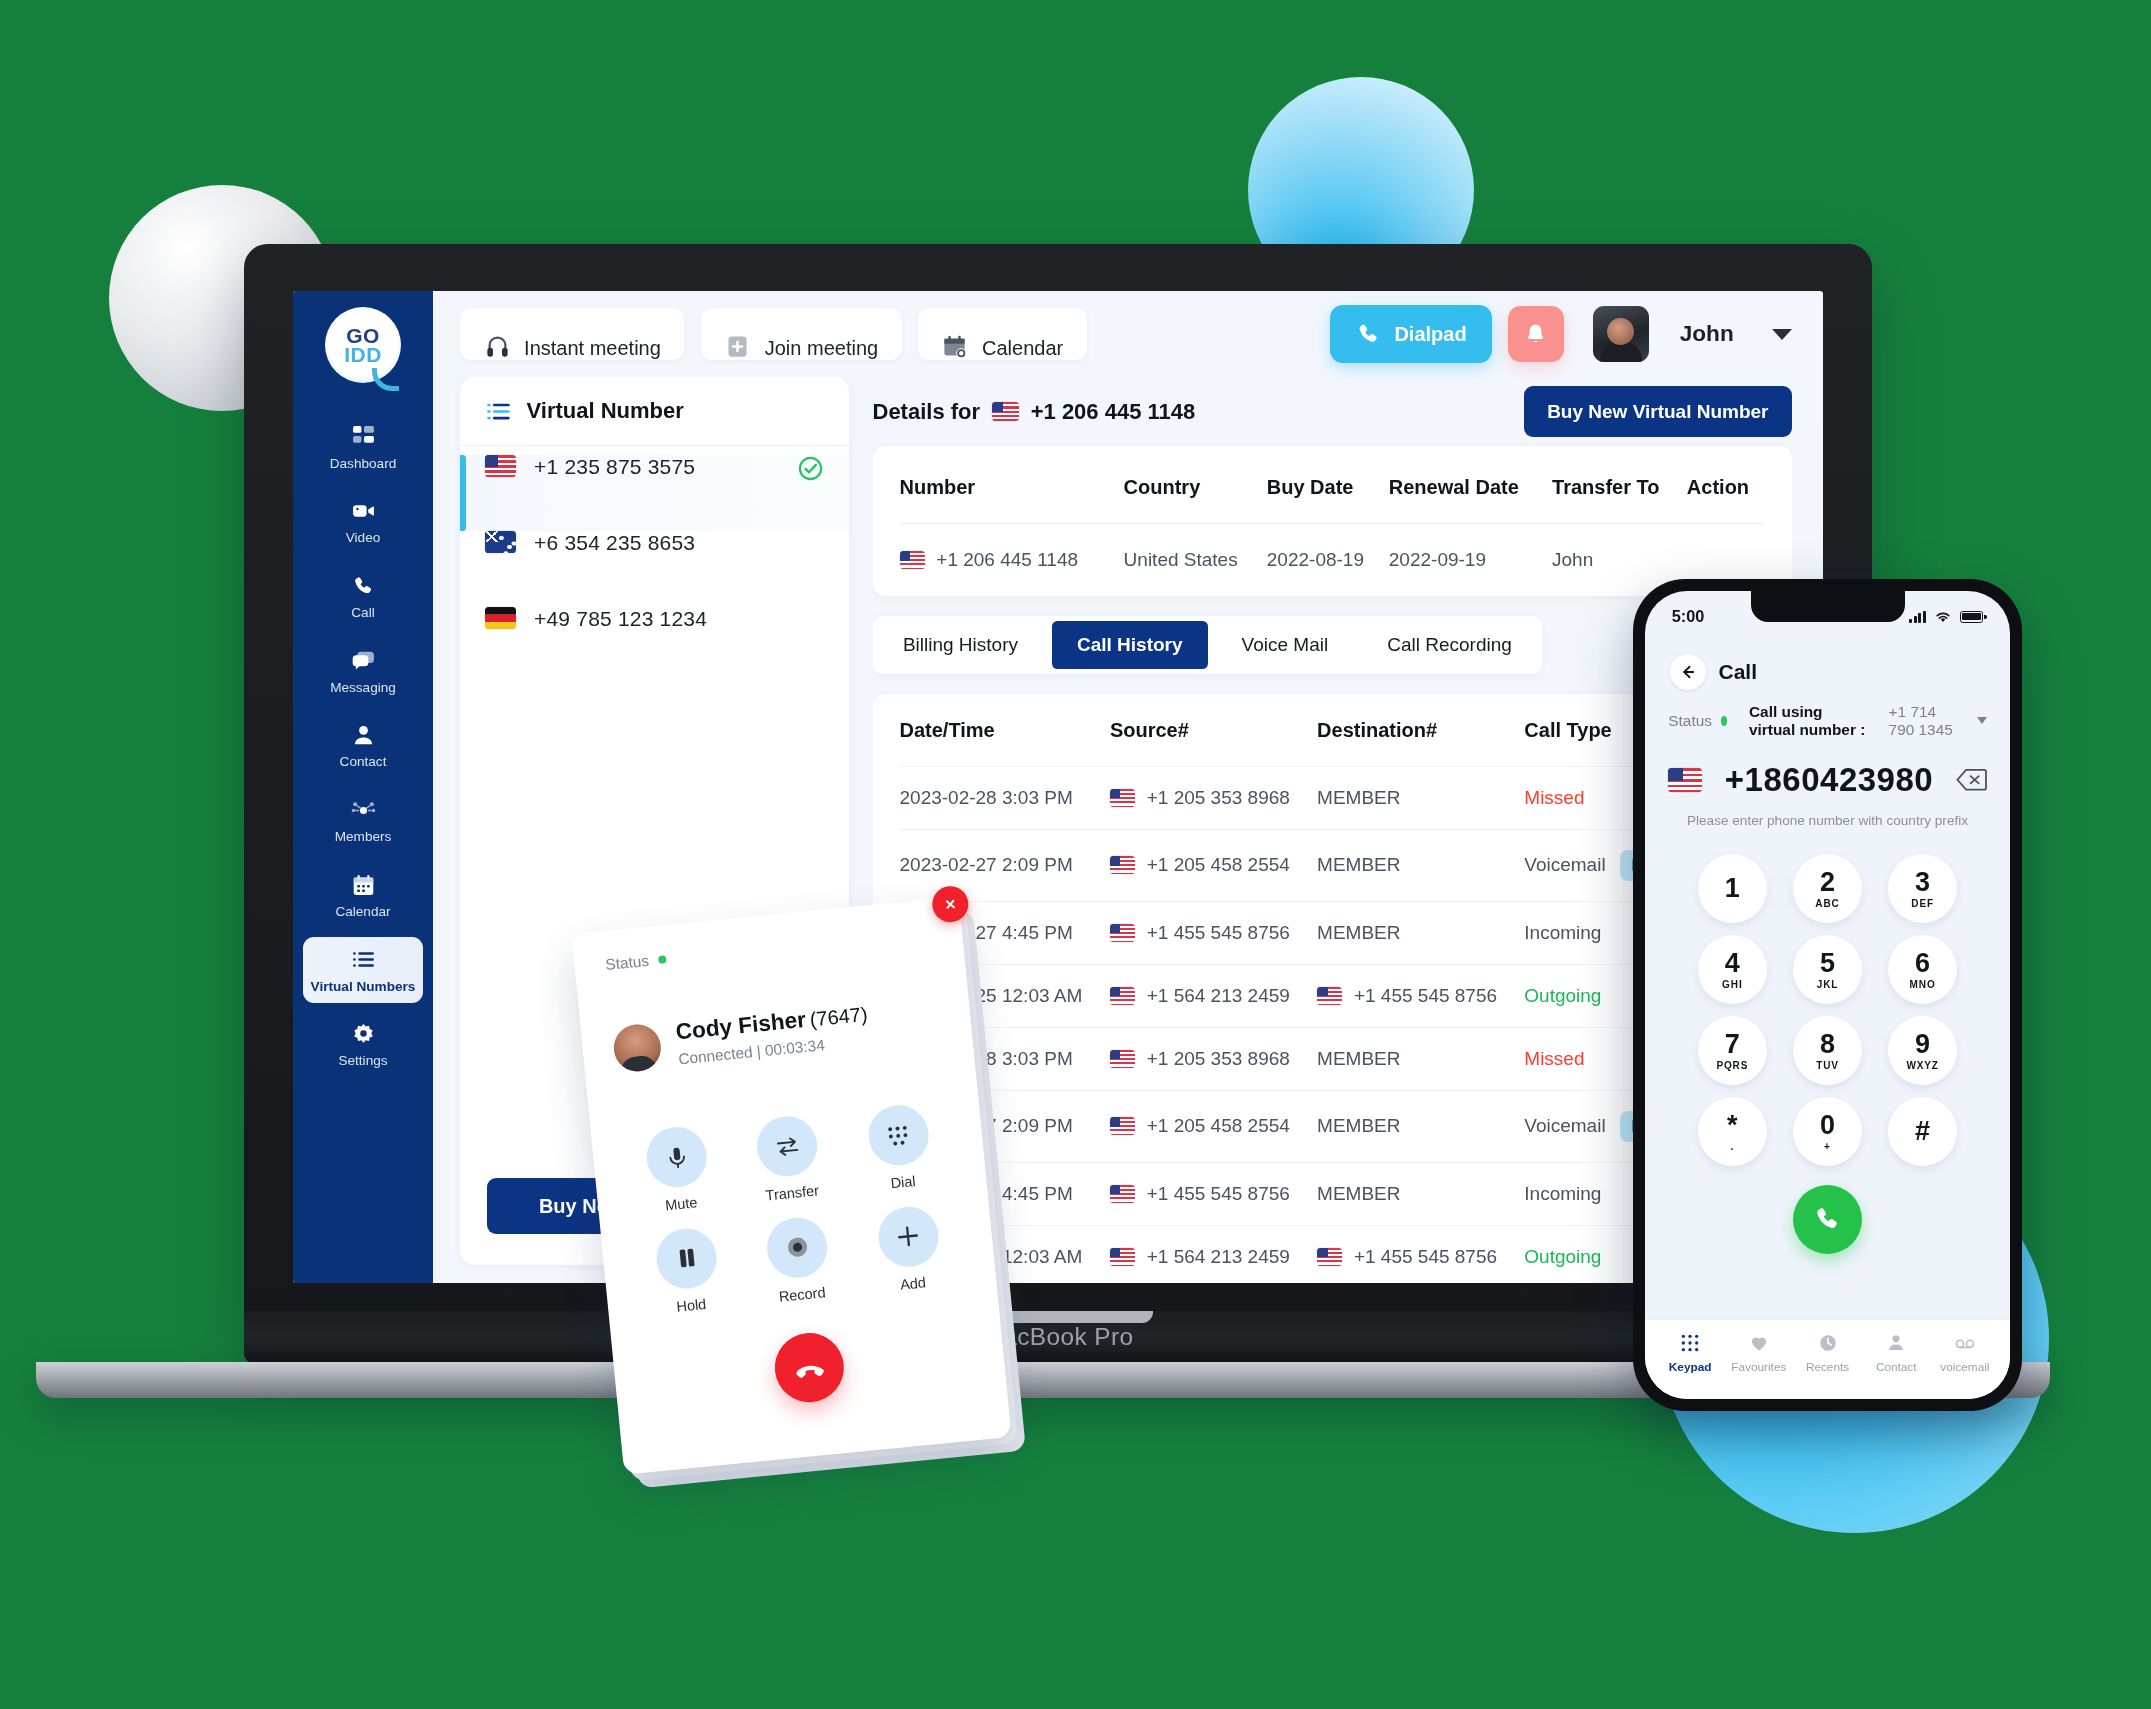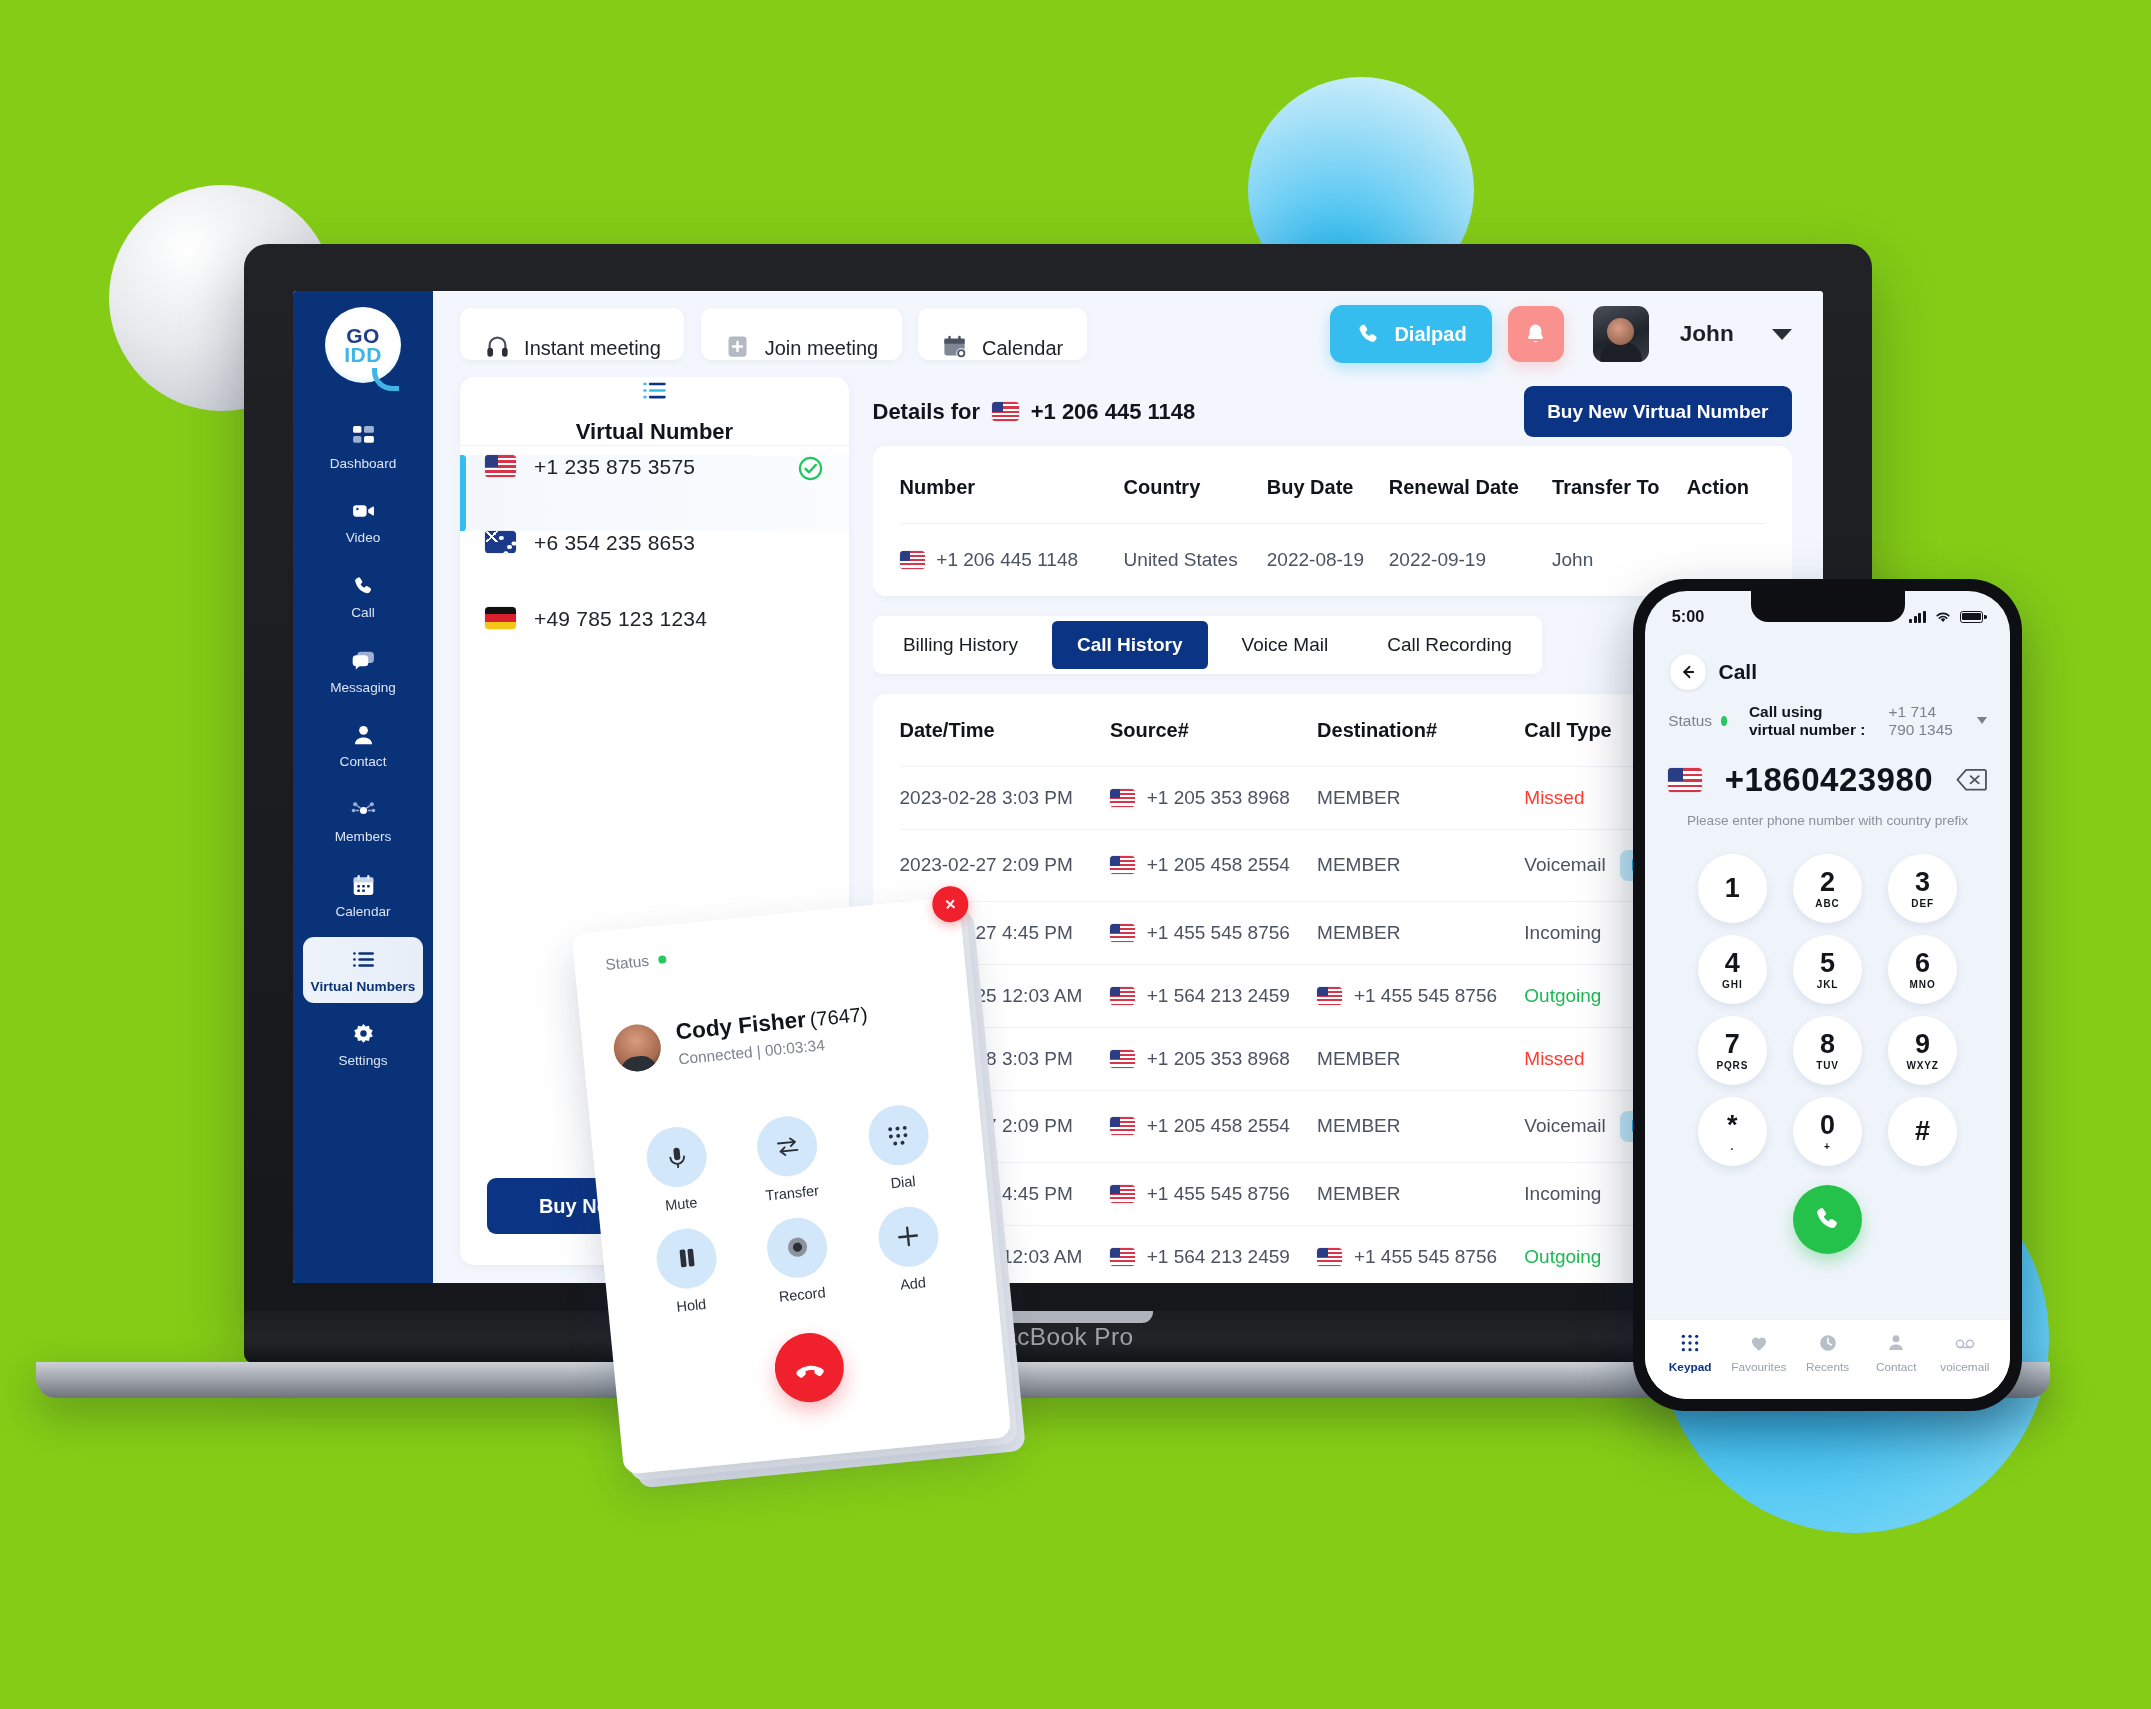--- a/index.html
+++ b/index.html
@@ -2,21 +2,21 @@
 <html style="font-size:14.5px"><head>
 <meta charset="utf-8">
 <style>
   * { box-sizing: border-box; margin: 0; padding: 0; }
   html, body {
     width: 2151px; height: 1710px;
     background: #ffffff;
     font-family: "Liberation Sans", sans-serif;
     overflow: hidden;
   }
-  #stage { position: relative; width: 2151px; height: 1710px; background:#84cc16; }
+  #stage { position: relative; width: 2151px; height: 1710px; background:#15803d; }
 
   
   .blob { position: absolute; border-radius: 50%; }
   #blob-grey {
     left: 109px; top: 185px; width: 226px; height: 226px;
     background: radial-gradient(circle at 35% 28%, #ffffff 0%, #e7e9ec 45%, #b9bec6 100%);
   }
   #blob-blue-top {
     left: 1248px; top: 77px; width: 226px; height: 226px;
     background: radial-gradient(circle at 40% 85%, #21b7ef 0%, #7fd4f5 45%, #e8f7fd 100%);
@@ -139,21 +139,20 @@
   
   #vn-card {
     width: 389px; flex:0 0 389px; background:#fff; border-radius: 14.5px;
     display:flex; flex-direction:column; overflow:hidden;
     box-shadow: 0 1.8px 9px rgba(20,40,80,.06);
     margin-bottom: 18px;
   }
   #vn-header {
     height: 69px; display:flex; align-items:center; gap:14.5px; padding: 0 25px;
     border-bottom: 0.9px solid #eef1f5;
-    flex-direction: column;
   }
   #vn-header .title { font-size: 22px; font-weight:700; color:#10141b; }
   #vn-list { flex:1; padding-top: 9px; }
   .vn-row {
     height: 76px; display:flex; align-items:flex-start; gap:18px; padding: 0 25px;
     position: relative; cursor:pointer;
   }
   .vn-row.selected { background: linear-gradient(90deg,#f4f8fd 0%, #fafcfe 100%); }
   .vn-row.selected::before {
     content:""; position:absolute; left:0; top:0; bottom:0; width:6.3px;

